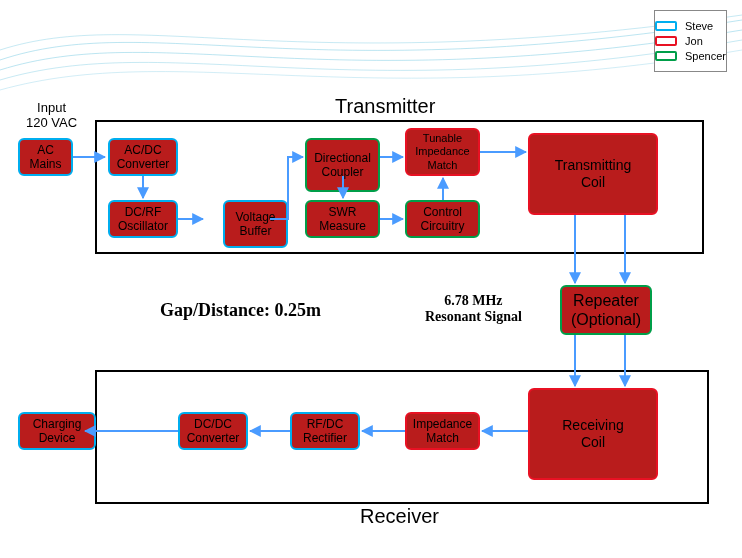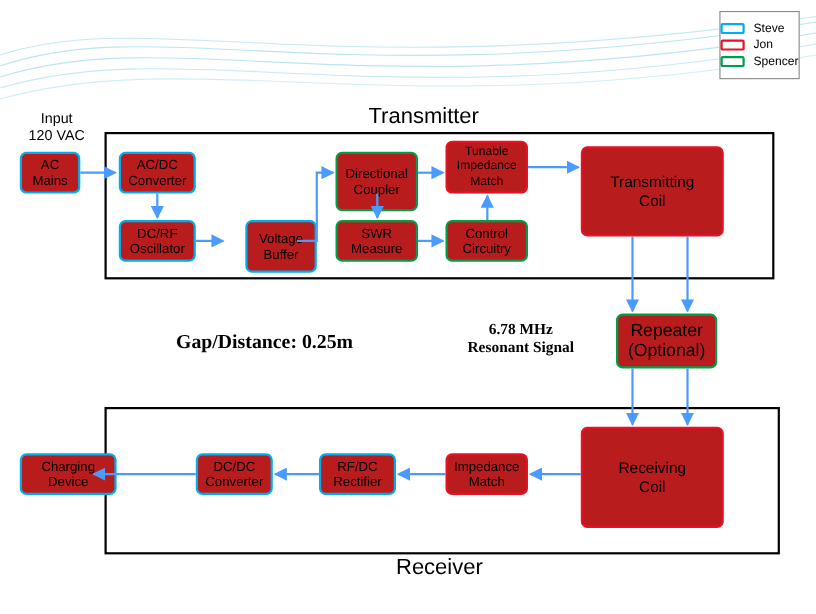--- a/index.html
+++ b/index.html
@@ -140,21 +140,21 @@
 <div class="block" style="left:560px; top:285px; width:92px; height:50px; border-color:#009E49; white-space:pre; font-size:16px;">Repeater
 (Optional)</div>
 <div class="block" style="left:528px; top:388px; width:130px; height:92px; border-color:#E81123; white-space:pre; font-size:14px;">Receiving
 Coil</div>
 <div class="block" style="left:405px; top:412px; width:75px; height:38px; border-color:#E81123; white-space:pre;">Impedance
 Match</div>
 <div class="block" style="left:290px; top:412px; width:70px; height:38px; border-color:#00AEEF; white-space:pre;">RF/DC
 Rectifier</div>
 <div class="block" style="left:178px; top:412px; width:70px; height:38px; border-color:#00AEEF; white-space:pre;">DC/DC
 Converter</div>
-<div class="block" style="left:18px; top:412px; width:88px; height:38px; border-color:#00AEEF; white-space:pre;">Charging
+<div class="block" style="left:18px; top:412px; width:78px; height:38px; border-color:#00AEEF; white-space:pre;">Charging
 Device</div>
 
 <svg class="arrows">
   <defs>
     <marker id="ah" viewBox="0 0 10 10" refX="9" refY="5" markerWidth="6" markerHeight="6" orient="auto">
       <path d="M0,0 L10,5 L0,10 Z" fill="#4A9BFF"></path>
     </marker>
   </defs>
   <g stroke="#4A9BFF" stroke-width="2" fill="none" marker-end="url(#ah)">
     <path d="M73,157 L105,157"></path>

